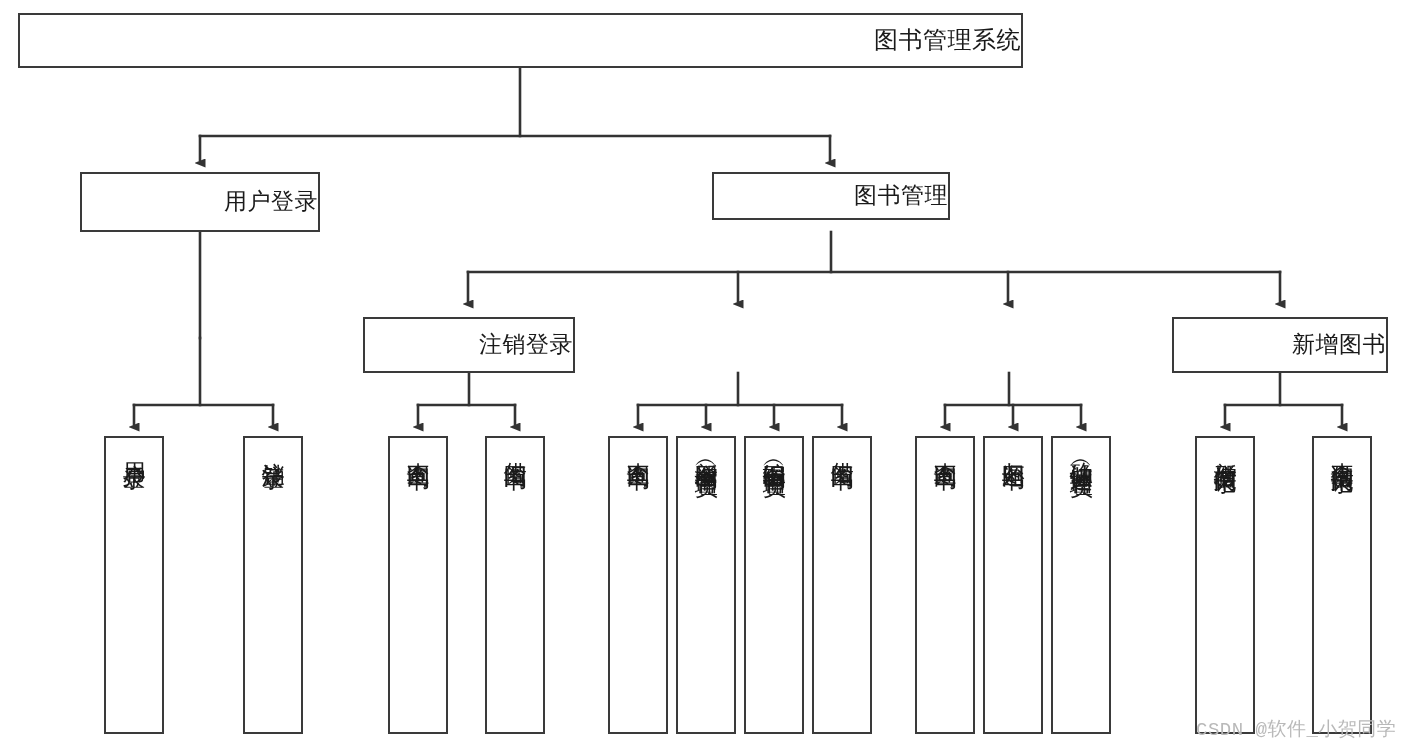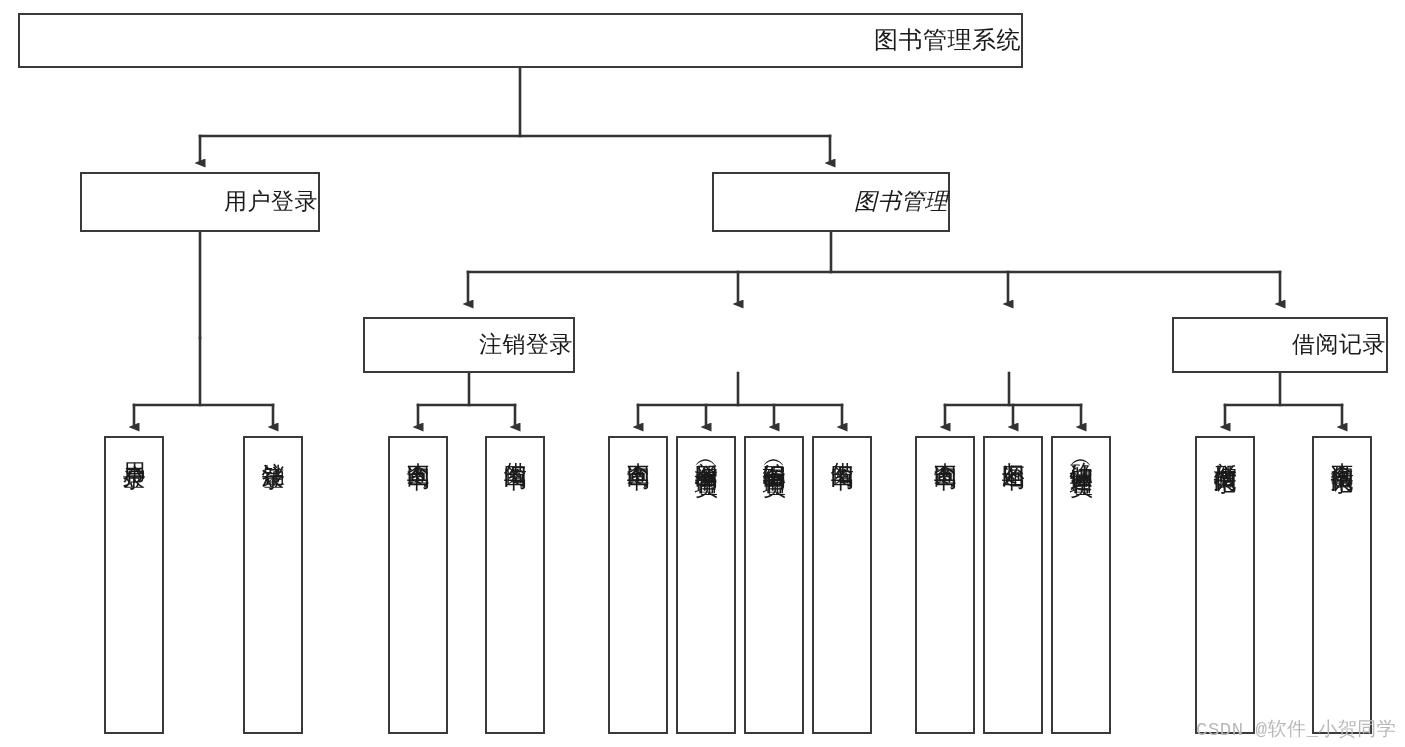--- a/index.html
+++ b/index.html
@@ -130,29 +130,29 @@
     </g>
   </svg>
 
   <div class="node horiz root" style="left:18px; top:13px; width:1005px; height:55px;">
     <span class="label">图书管理系统</span>
   </div>
 
   <div class="node horiz" style="left:80px; top:172px; width:240px; height:60px;">
     <span class="label">用户登录</span>
   </div>
-  <div class="node horiz" style="left:712px; top:172px; width:238px; height:60px;font-style:italic;">
+  <div class="node horiz" style="left:712px; top:172px; width:238px; height:48px;">
     <span class="label">图书管理</span>
   </div>
 
   <div class="node horiz" style="left:363px; top:317px; width:212px; height:56px;">
     <span class="label">注销登录</span>
   </div>
   <div class="node horiz" style="left:1172px; top:317px; width:216px; height:56px;">
-    <span class="label">借阅记录</span>
+    <span class="label">新增图书</span>
   </div>
 
   <div class="node leaf" style="left:104px; top:436px; width:60px; height:298px;">
     <span class="label">用户登录</span>
   </div>
   <div class="node leaf" style="left:243px; top:436px; width:60px; height:298px;">
     <span class="label">注销登录</span>
   </div>
   <div class="node leaf" style="left:388px; top:436px; width:60px; height:298px;">
     <span class="label">查询图书</span>

